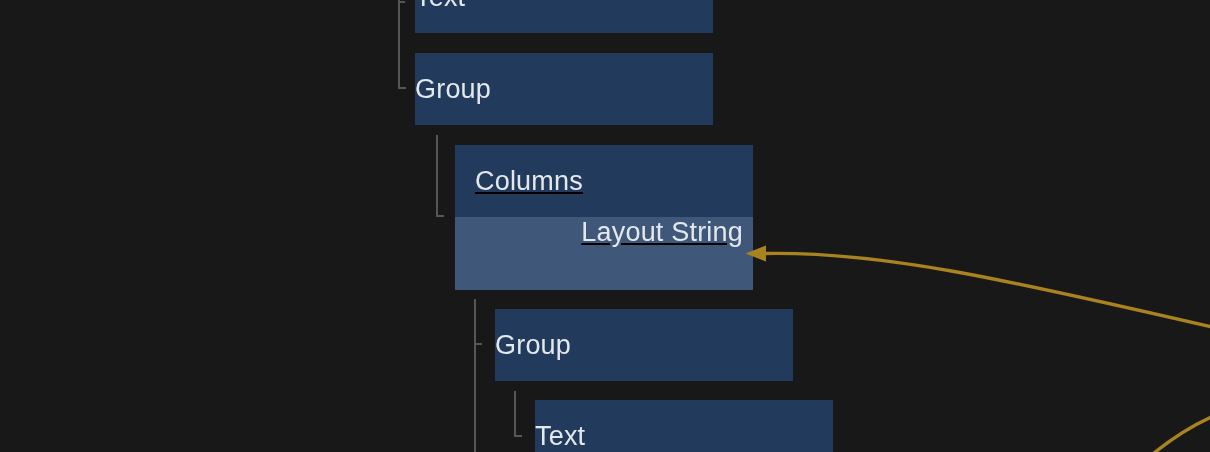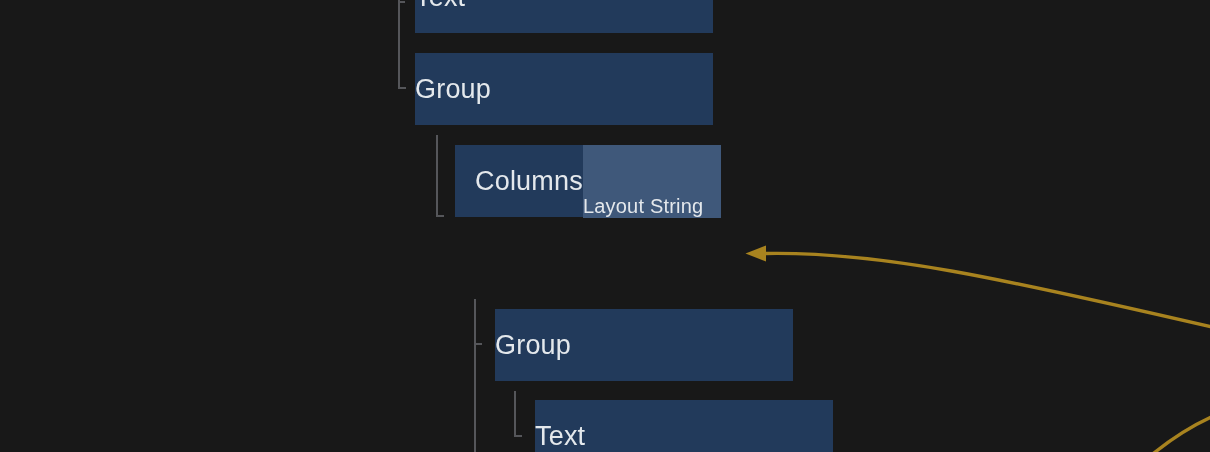--- a/index.html
+++ b/index.html
@@ -37,42 +37,43 @@
     box-sizing: border-box;
     font-size: 27px;
     font-weight: 400;
     letter-spacing: 0.2px;
     color: var(--node-text, #e4e8ec);
   }
   .node-stack {
     position: absolute;
     width: 298px;
     display: flex;
-    flex-direction: row;
+    flex-direction: column;
+    text-decoration: underline;
   }
   .node-header {
     height: 72px;
     background: var(--node-fill, #223a5b);
     display: flex;
     align-items: center;
     box-sizing: border-box;
     padding-left: 20px;
     font-size: 27px;
     letter-spacing: 0.2px;
     color: var(--node-text, #e4e8ec);
   }
   .node-port {
     height: 73px;
     background: var(--node-highlight-fill, #3f587a);
     display: flex;
-    align-items: flex-end;
+    align-items: flex-start;
     justify-content: flex-end;
     box-sizing: border-box;
-    padding-right: 18px;
-    font-size: 20px;
+    padding-right: 10px;
+    font-size: 27px;
     letter-spacing: 0.2px;
     color: var(--node-text, #e4e8ec);
   }
   .edge-layer {
     position: absolute;
     left: 0;
     top: 0;
     width: 1210px;
     height: 452px;
     pointer-events: none;

